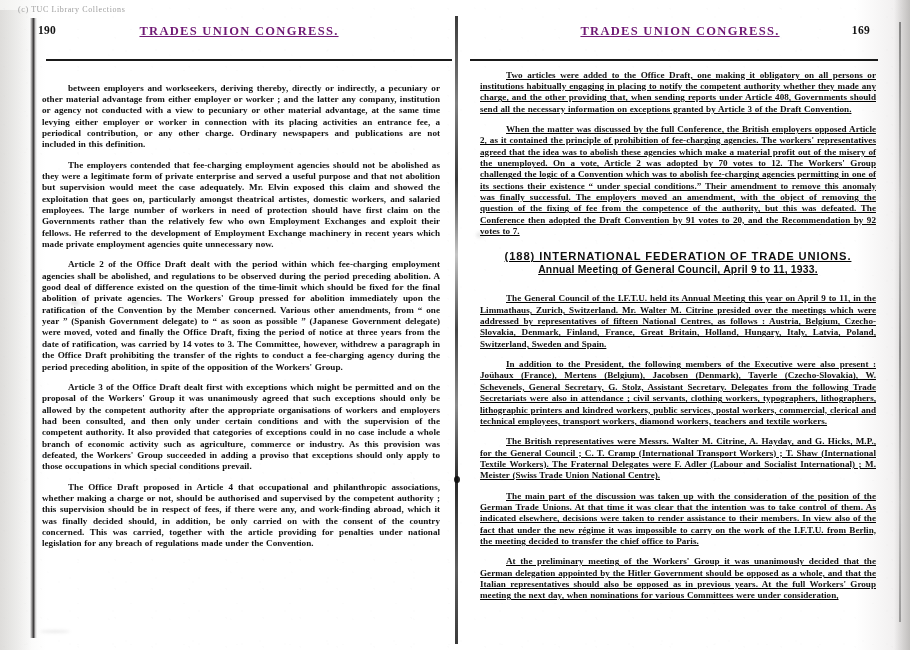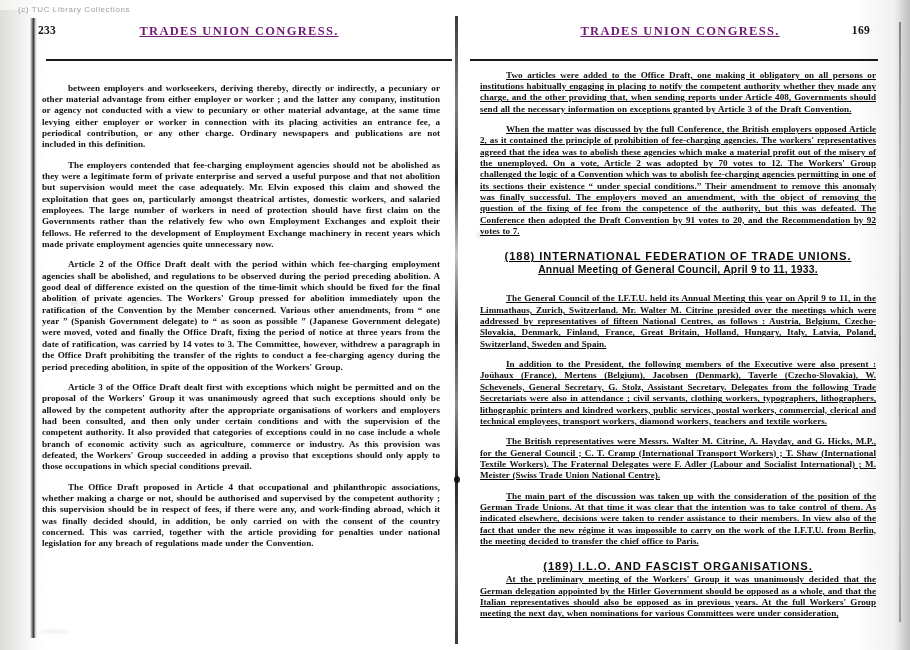--- a/index.html
+++ b/index.html
@@ -113,21 +113,21 @@
       rgba(60,60,60,.55), rgba(120,120,120,.25) 30%,
       rgba(60,60,60,.5) 55%, rgba(120,120,120,.3) 80%, rgba(70,70,70,.45));
     filter: blur(.4px);
   }
 
   
   .watermark {
     position: absolute;
     top: 5px;
     left: 18px;
-    font-family: Liberation Sans, sans-serif;
+    font-family: Liberation Serif, serif;
     font-size: 8px;
     letter-spacing: .6px;
     color: #8d8d8d;
     opacity: .85;
     white-space: nowrap;
   }
 
   
   .page {
     position: absolute;
@@ -242,21 +242,21 @@
   <div class="right-edge-line"></div>
 
   <div class="smudge" style="left:70px;  top:300px; width:10px; height:6px;"></div>
   <div class="smudge" style="left:476px; top:232px; width:9px;  height:6px;"></div>
   <div class="smudge" style="left:40px;  top:630px; width:30px; height:3px;"></div>
 
   <div class="watermark">(c) TUC Library Collections</div>
 
   <div class="page page-left">
     <div class="running-head">
-      <span class="folio folio-left">233</span>
+      <span class="folio folio-left">190</span>
       <div class="head-title">TRADES UNION CONGRESS.</div>
     </div>
     <div class="head-rule head-rule-left"></div>
 
     <div class="colbody">
       <p class="para">between employers and workseekers, deriving thereby, directly or indirectly, a pecuniary or other material advantage from either employer or worker ; and the latter any company, institution or agency not conducted with a view to pecuniary or other material advantage, at the same time levying either employer or worker in connection with its placing activities an entrance fee, a periodical contribution, or any other charge. Ordinary newspapers and publications are not included in this definition.</p>
       <p class="para">The employers contended that fee-charging employment agencies should not be abolished as they were a legitimate form of private enterprise and served a useful purpose and that not abolition but supervision would meet the case adequately. Mr. Elvin exposed this claim and showed the exploitation that goes on, particularly amongst theatrical artistes, domestic workers, and salaried employees. The large number of workers in need of protection should have first claim on the Governments rather than the relatively few who own Employment Exchanges and exploit their fellows. He referred to the development of Employment Exchange machinery in recent years which made private employment agencies quite unnecessary now.</p>
 
 
       <p class="para">Article 2 of the Office Draft dealt with the period within which fee-charging employment agencies shall be abolished, and regulations to be observed during the period preceding abolition. A good deal of difference existed on the question of the time-limit which should be fixed for the final abolition of private agencies. The Workers' Group pressed for abolition immediately upon the ratification of the Convention by the Member concerned. Various other amendments, from “ one year ” (Spanish Government delegate) to “ as soon as possible ” (Japanese Government delegate) were moved, voted and finally the Office Draft, fixing the period of notice at three years from the date of ratification, was carried by 14 votes to 3. The Committee, however, withdrew a paragraph in the Office Draft prohibiting the transfer of the rights to conduct a fee-charging agency during the period preceding abolition, in spite of the opposition of the Workers' Group.</p>
@@ -277,19 +277,18 @@
       <p class="para">When the matter was discussed by the full Conference, the British employers opposed Article 2, as it contained the principle of prohibition of fee-charging agencies. The workers' representatives agreed that the idea was to abolish these agencies which make a material profit out of the misery of the unemployed. On a vote, Article 2 was adopted by 70 votes to 12. The Workers' Group challenged the logic of a Convention which was to abolish fee-charging agencies permitting in one of its sections their existence “ under special conditions.” Their amendment to remove this anomaly was finally successful. The employers moved an amendment, with the object of removing the question of the fixing of fee from the competence of the authority, but this was defeated. The Conference then adopted the Draft Convention by 91 votes to 20, and the Recommendation by 92 votes to 7.</p>
 
       <h3 class="section caps">(188)   INTERNATIONAL FEDERATION OF TRADE UNIONS.</h3>
       <h4 class="subsection">Annual Meeting of General Council, April 9 to 11, 1933.</h4>
 
       <p class="para">The General Council of the I.F.T.U. held its Annual Meeting this year on April 9 to 11, in the Limmathaus, Zurich, Switzerland. Mr. Walter M. Citrine presided over the meetings which were addressed by representatives of fifteen National Centres, as follows : Austria, Belgium, Czecho-Slovakia, Denmark, Finland, France, Great Britain, Holland, Hungary, Italy, Latvia, Poland, Switzerland, Sweden and Spain.</p>
       <p class="para">In addition to the President, the following members of the Executive were also present : Joühaux (France), Mertens (Belgium), Jacobsen (Denmark), Tayerle (Czecho-Slovakia), W. Schevenels, General Secretary, G. Stolz, Assistant Secretary. Delegates from the following Trade Secretariats were also in attendance ; civil servants, clothing workers, typographers, lithographers, lithographic printers and kindred workers, public services, postal workers, commercial, clerical and technical employees, transport workers, diamond workers, teachers and textile workers.</p>
       <p class="para">The British representatives were Messrs. Walter M. Citrine, A. Hayday, and G. Hicks, M.P., for the General Council ; C. T. Cramp (International Transport Workers) ; T. Shaw (International Textile Workers). The Fraternal Delegates were F. Adler (Labour and Socialist International) ; M. Meister (Swiss Trade Union National Centre).</p>
       <p class="para">The main part of the discussion was taken up with the consideration of the position of the German Trade Unions. At that time it was clear that the intention was to take control of them. As indicated elsewhere, decisions were taken to render assistance to their members. In view also of the fact that under the new régime it was impossible to carry on the work of the I.F.T.U. from Berlin, the meeting decided to transfer the chief office to Paris.</p>
 
-      <h3 class="section caps">(189)   I.L.O. AND FASCIST ORGANISATIONS.</h3>
 
       <p class="para">At the preliminary meeting of the Workers' Group it was unanimously decided that the German delegation appointed by the Hitler Government should be opposed as a whole, and that the Italian representatives should also be opposed as in previous years. At the full Workers' Group meeting the next day, when nominations for various Committees were under consideration,</p>
     </div>
   </div>
 
 </div>
 
 </body></html>

